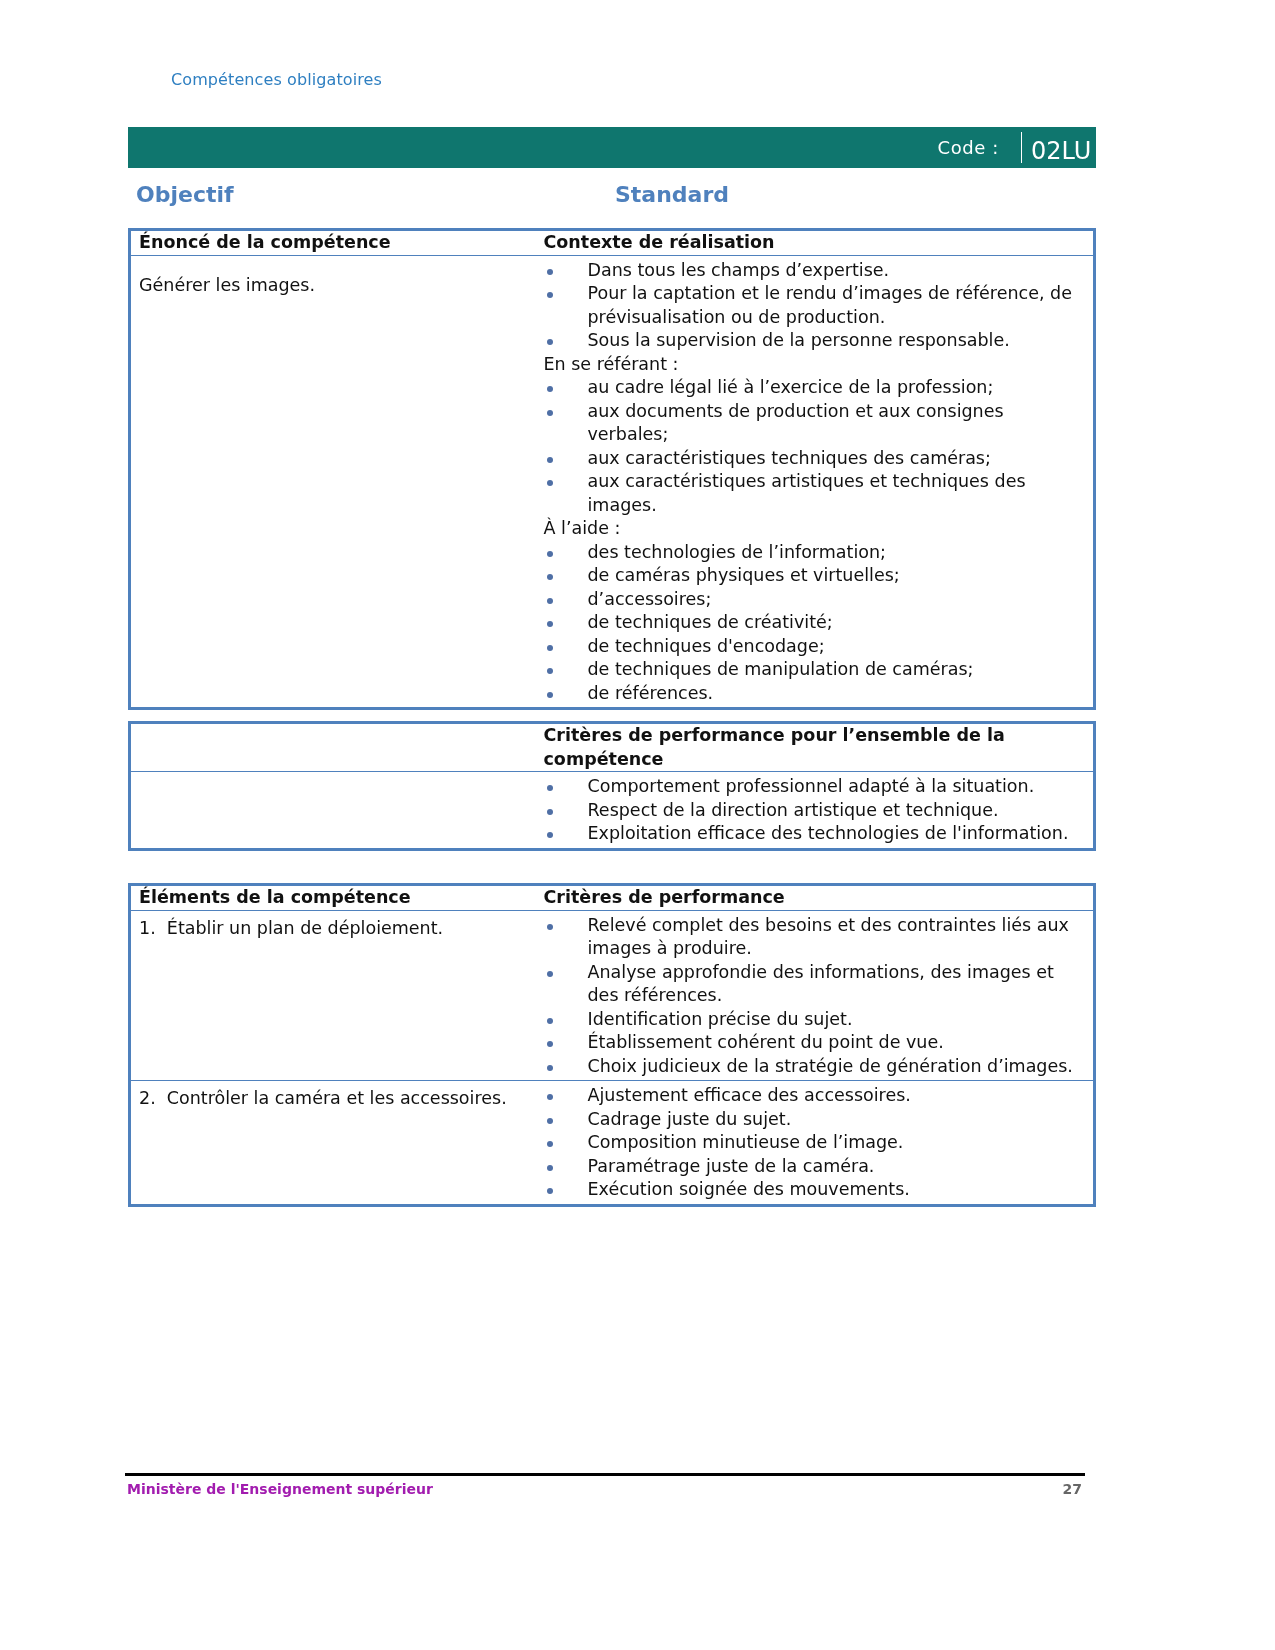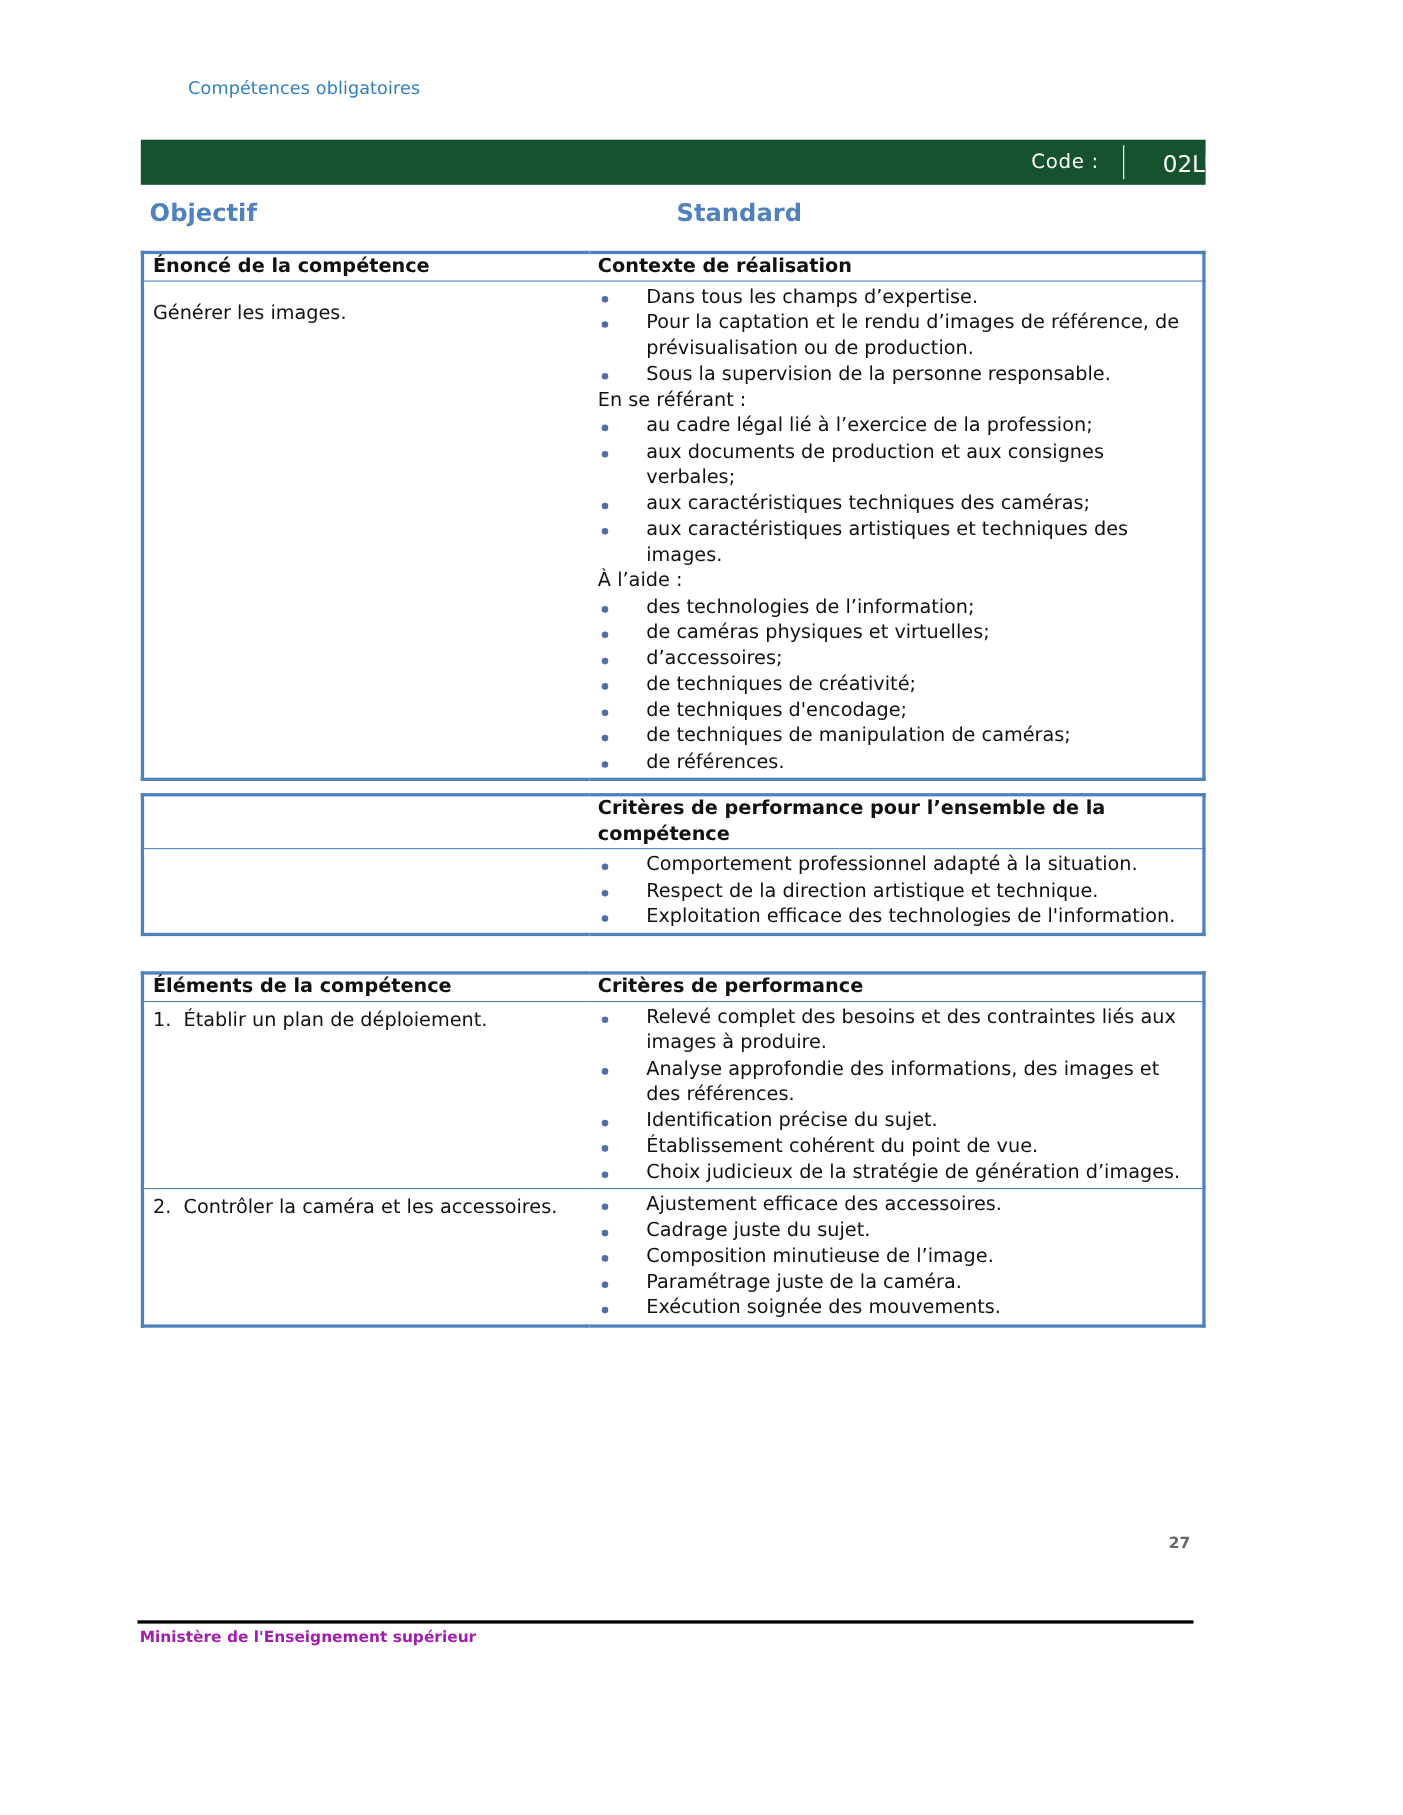--- a/index.html
+++ b/index.html
@@ -5,30 +5,30 @@
   * { box-sizing: border-box; margin: 0; padding: 0; }
   html, body { width: 1275px; height: 1650px; background: #ffffff; }
   body { position: relative; font-family: "DejaVu Sans", sans-serif; color: #111; }
 
   .section-header {
     position: absolute; left: 127px; top: 70px;
     font-size: 16px; color: #2e7fc1; letter-spacing: 0.1px; margin-left: 44px;
   }
   .code-bar {
     position: absolute; left: 128px; top: 127px; width: 968px; height: 41px;
-    background: #14532d; color: #fff;
+    background: #0f766e; color: #fff;
   }
   .code-label {
     position: absolute; right: 97px; top: 10px; font-size: 18px; letter-spacing: 0.6px;
   }
   .code-sep {
     position: absolute; left: 893px; top: 5px; width: 1px; height: 31px; background: #fff;
   }
   .code-value {
-    position: absolute; left: 929px; top: 10px; font-size: 21px;
+    position: absolute; left: 903px; top: 10px; font-size: 24px;
   }
   .col-title {
     position: absolute; top: 182px; font-size: 22px; font-weight: bold; color: #4f81bd;
   }
   .col-title.objectif { left: 136px; }
   .col-title.standard { left: 615px; }
 
   table.comp {
     position: absolute; left: 128px; width: 968px;
     border-collapse: collapse;
@@ -51,21 +51,21 @@
   }
   .plain { padding-left: 0; }
 
   .footer-line {
     position: absolute; left: 125px; top: 1473px; width: 960px; height: 3px; background: #000;
   }
   .footer-left {
     position: absolute; left: 127px; top: 1481px; font-size: 14px; font-weight: bold; color: #a21caf;
   }
   .footer-right {
-    position: absolute; right: 193px; top: 1395px; font-size: 14px; font-weight: bold; color: #666;
+    position: absolute; right: 193px; top: 1481px; font-size: 14px; font-weight: bold; color: #666;
   }
 </style>
 </head>
 <body>
 
 <div class="section-header">Compétences obligatoires</div>
 
 <div class="code-bar">
   <span class="code-label">Code :</span>
   <span class="code-sep"></span>

